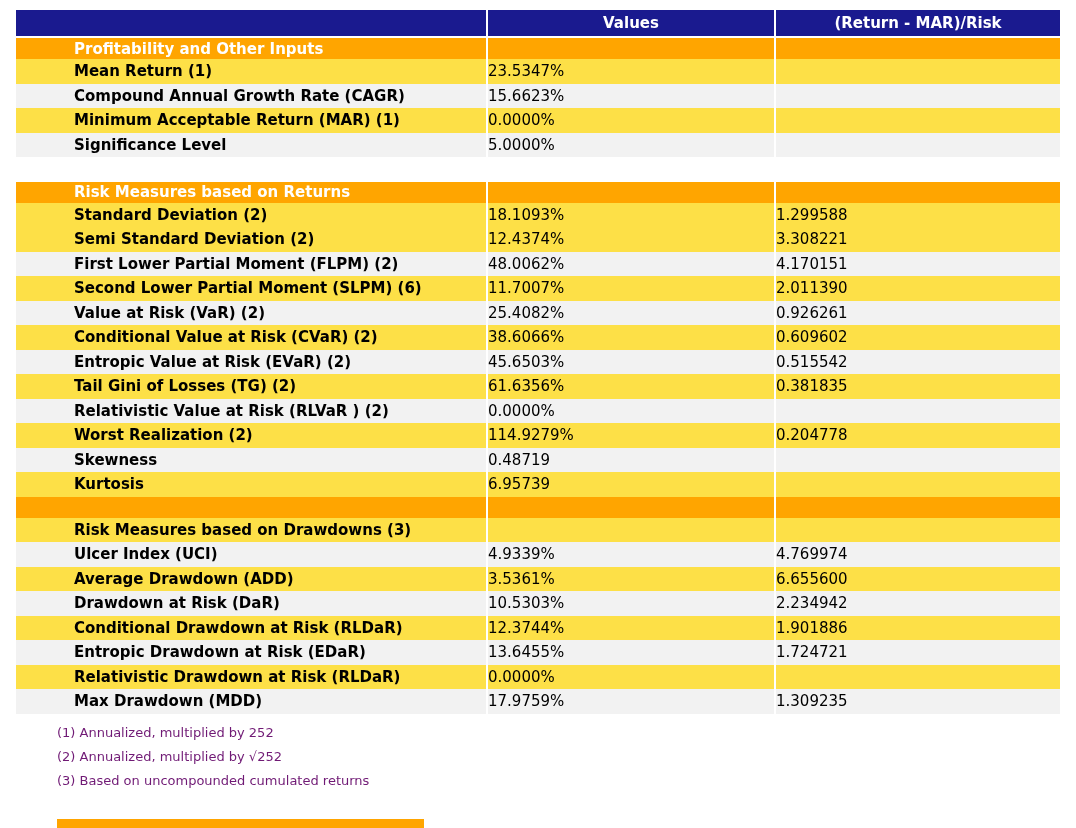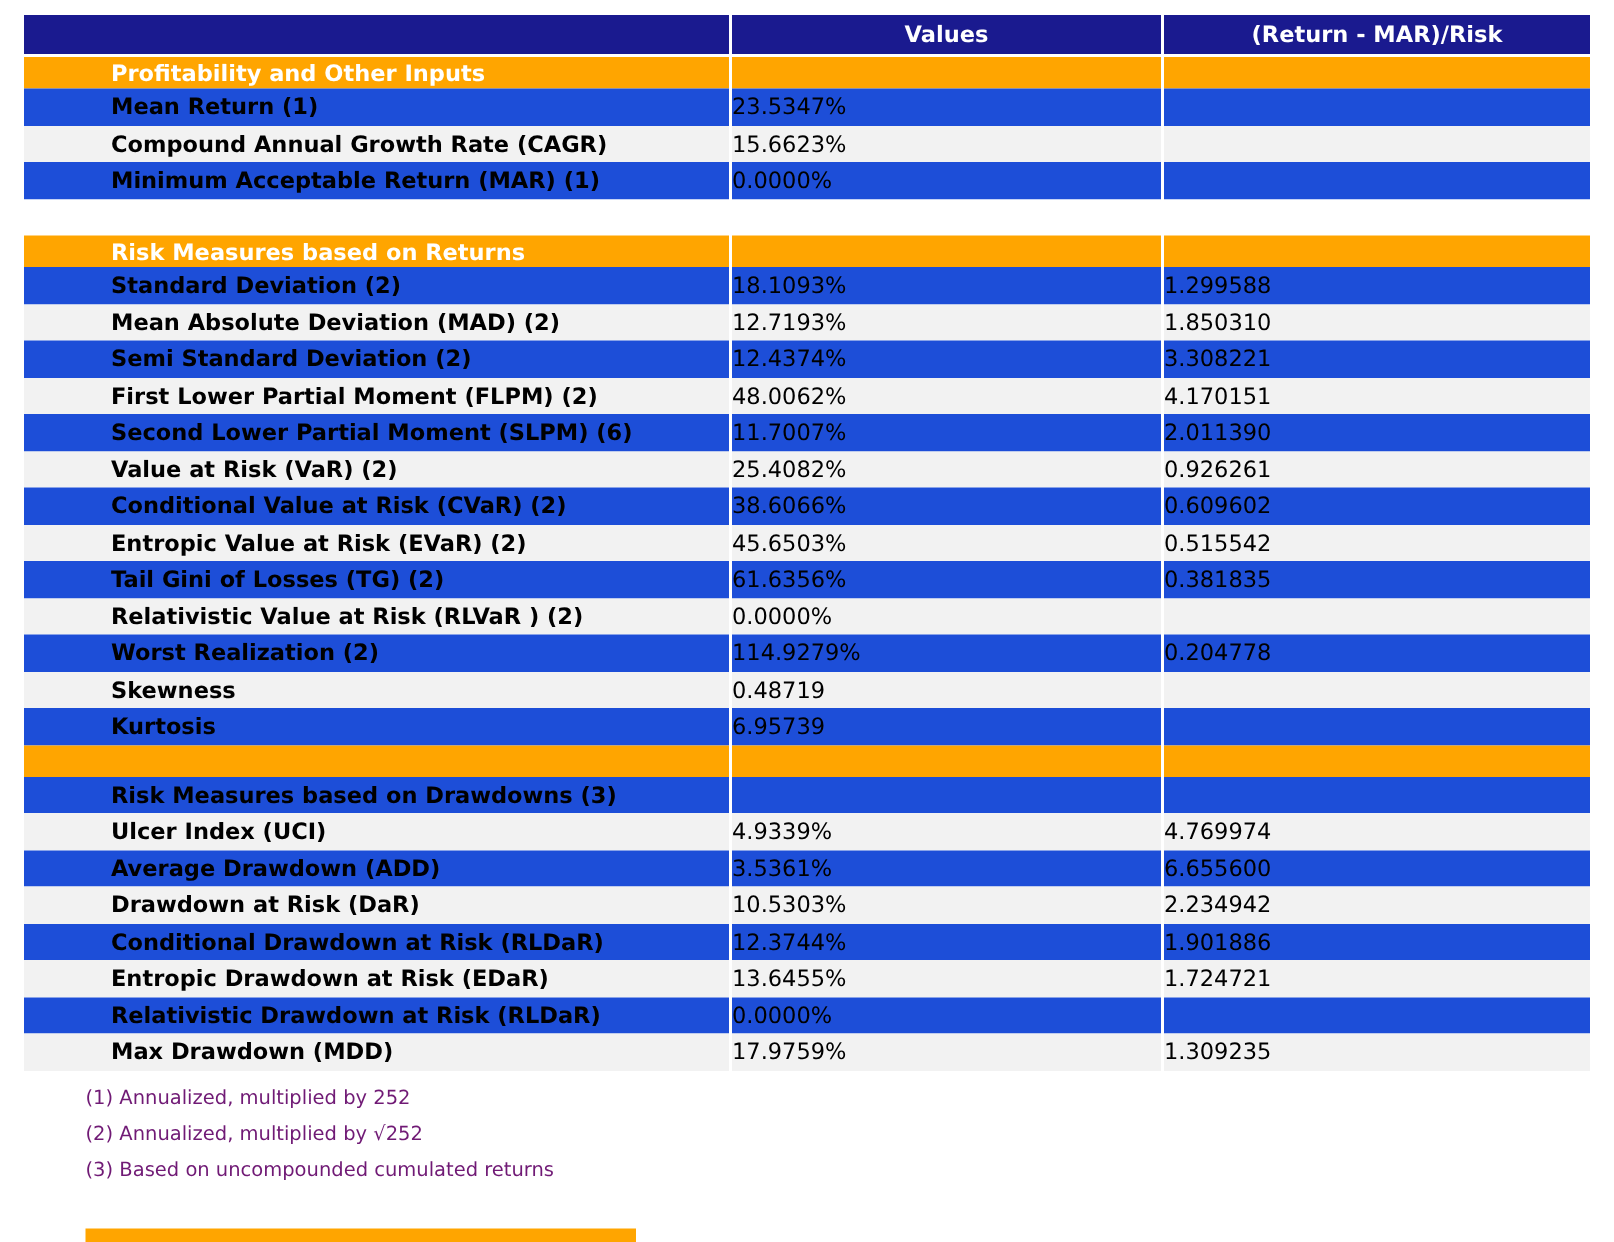--- a/index.html
+++ b/index.html
@@ -50,21 +50,21 @@
     text-align: left;
     padding-left: 58px;
     font-weight: bold;
     color: #000000;
   }
   td.orange.label { color: #ffffff; }
   td.val {
     font-weight: normal;
     color: #000000;
   }
-  td.w { background: #1d4ed8; }
+  td.w { background: #fde047; }
   td.g { background: var(--stripe-bg); }
   .spacer-row td { height: 24.5px; background: #ffffff; }
   .footnotes {
     margin-top: 7px;
   }
   .footnote {
     padding-left: 43px;
     font-size: 13px;
     color: #701a75;
     height: 24px;
@@ -111,39 +111,39 @@
         <tr>
           <td class="label g">Compound Annual Growth Rate (CAGR)</td>
           <td class="val g">15.6623%</td>
           <td class="val g"></td>
         </tr>
         <tr>
           <td class="label w">Minimum Acceptable Return (MAR) (1)</td>
           <td class="val w">0.0000%</td>
           <td class="val w"></td>
         </tr>
+        <tr>
+          <td class="label g">Significance Level</td>
+          <td class="val g">5.0000%</td>
+          <td class="val g"></td>
+        </tr>
         <tr class="spacer-row">
           <td class="w"></td>
           <td class="w"></td>
           <td class="w"></td>
         </tr>
         <tr>
           <td class="orange label">Risk Measures based on Returns</td>
           <td class="orange"></td>
           <td class="orange"></td>
         </tr>
         <tr>
           <td class="label w">Standard Deviation (2)</td>
           <td class="val w">18.1093%</td>
           <td class="val w">1.299588</td>
-        </tr>
-        <tr>
-          <td class="label g">Mean Absolute Deviation (MAD) (2)</td>
-          <td class="val g">12.7193%</td>
-          <td class="val g">1.850310</td>
         </tr>
         <tr>
           <td class="label w">Semi Standard Deviation (2)</td>
           <td class="val w">12.4374%</td>
           <td class="val w">3.308221</td>
         </tr>
         <tr>
           <td class="label g">First Lower Partial Moment (FLPM) (2)</td>
           <td class="val g">48.0062%</td>
           <td class="val g">4.170151</td>

